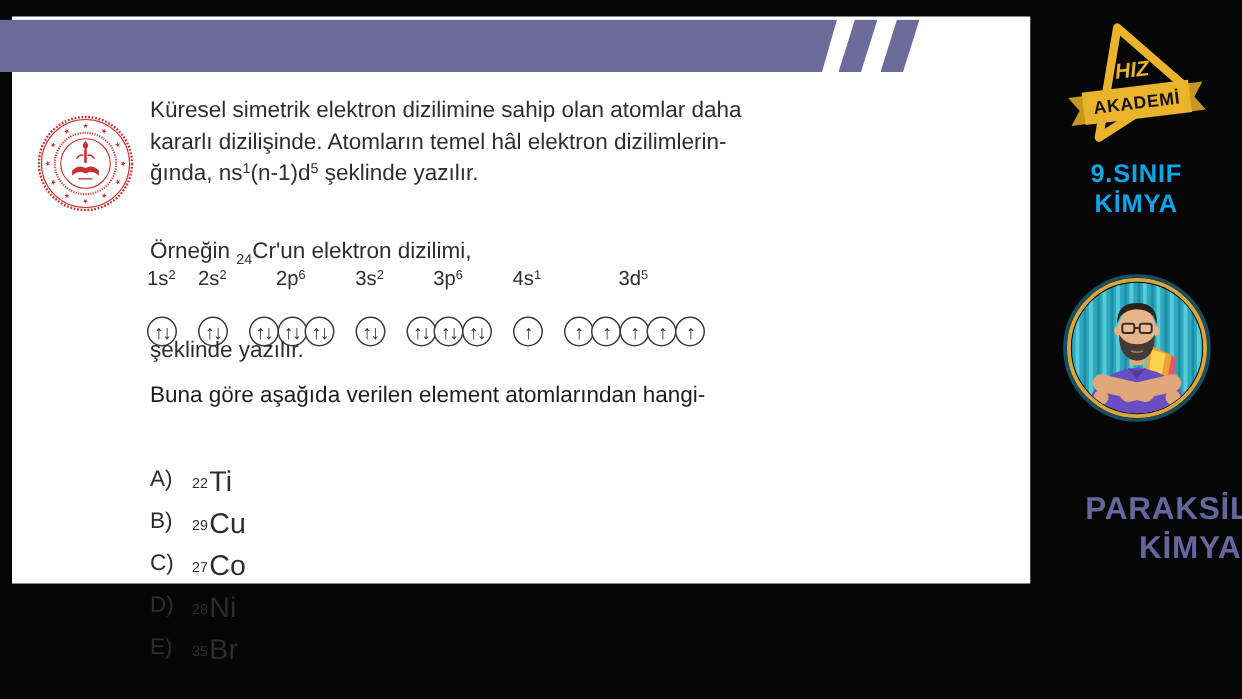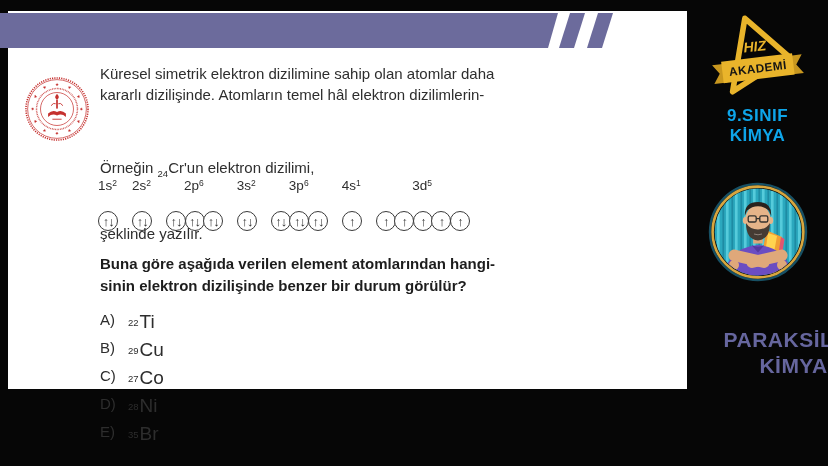--- a/index.html
+++ b/index.html
@@ -18,21 +18,21 @@
   .s1{left:559px;} .s2{left:587px;}
 
   
   .meb{position:absolute;left:16px;top:65px;width:66px;height:66px;}
 
   
   .tblock{position:absolute;left:92px;color:#2e2e2e;font-size:15px;line-height:21px;}
   .para{top:52px;width:570px;}
   .example{top:146px;}
   .caption{top:212px;}
-  .question{top:242px;width:570px;font-weight:bold;color:#1d1d1d;line-height:22px;}
+  .question{top:242px;width:570px;font-weight:normal;color:#1d1d1d;line-height:22px;}
   .sup{font-size:9.5px;position:relative;top:-5px;}
   .sub{font-size:9.5px;position:relative;top:3.5px;}
 
   
   .orbitals{position:absolute;left:90px;top:168px;display:flex;align-items:flex-end;}
   .orb-group{display:flex;flex-direction:column;align-items:center;margin-right:15px;}
   .orb-label{font-size:13.5px;color:#2e2e2e;line-height:14px;margin-bottom:17px;}
   .orb-label .sup{font-size:8.5px;top:-4px;}
   .orb-row{display:flex;}
   .orb{width:20px;height:20px;border:1.4px solid #3a3a3a;border-radius:50%;
@@ -93,20 +93,21 @@
       <g fill="none" stroke="#c5312f" stroke-width="1.4">
         <path d="M41 45 Q44.5 40 48 42"></path>
         <path d="M59 45 Q55.5 40 52 42"></path>
         <path d="M43 65.5 H57"></path>
       </g>
     </svg>
 
     <div class="tblock para">
         <div><span>Küresel simetrik elektron dizilimine sahip olan atomlar daha</span></div>
         <div><span>kararlı dizilişinde. Atomların temel hâl elektron dizilimlerin-</span></div>
+        <div><span>ğında, ns</span><span class="sup">1</span><span>(n-1)d</span><span class="sup">5</span><span> şeklinde yazılır.</span></div>
       </div>
 
     <div class="tblock example"><span>Örneğin </span><span class="sub">24</span><span>Cr'un elektron dizilimi,</span></div>
 
     <div class="orbitals">
         <div class="orb-group">
           <div class="orb-label"><span>1s</span><span class="sup">2</span></div>
           <div class="orb-row">
             <span class="orb">
               <span class="arr">↑</span>
@@ -193,21 +194,20 @@
               <span class="arr">↑</span>
             </span>
           </div>
         </div>
       </div>
 
     <div class="tblock caption">şeklinde yazılır.</div>
 
     <div class="tblock question">
         <div>Buna göre aşağıda verilen element atomlarından hangi-</div>
-        <div>sinin elektron dizilişinde benzer bir durum görülür?</div>
       </div>
 
     <div class="options">
         <div class="opt-row">
           <span class="opt-letter">A)</span>
           <span class="opt-num">22</span>
           <span class="opt-sym">Ti</span>
         </div>
         <div class="opt-row">
           <span class="opt-letter">B)</span>

